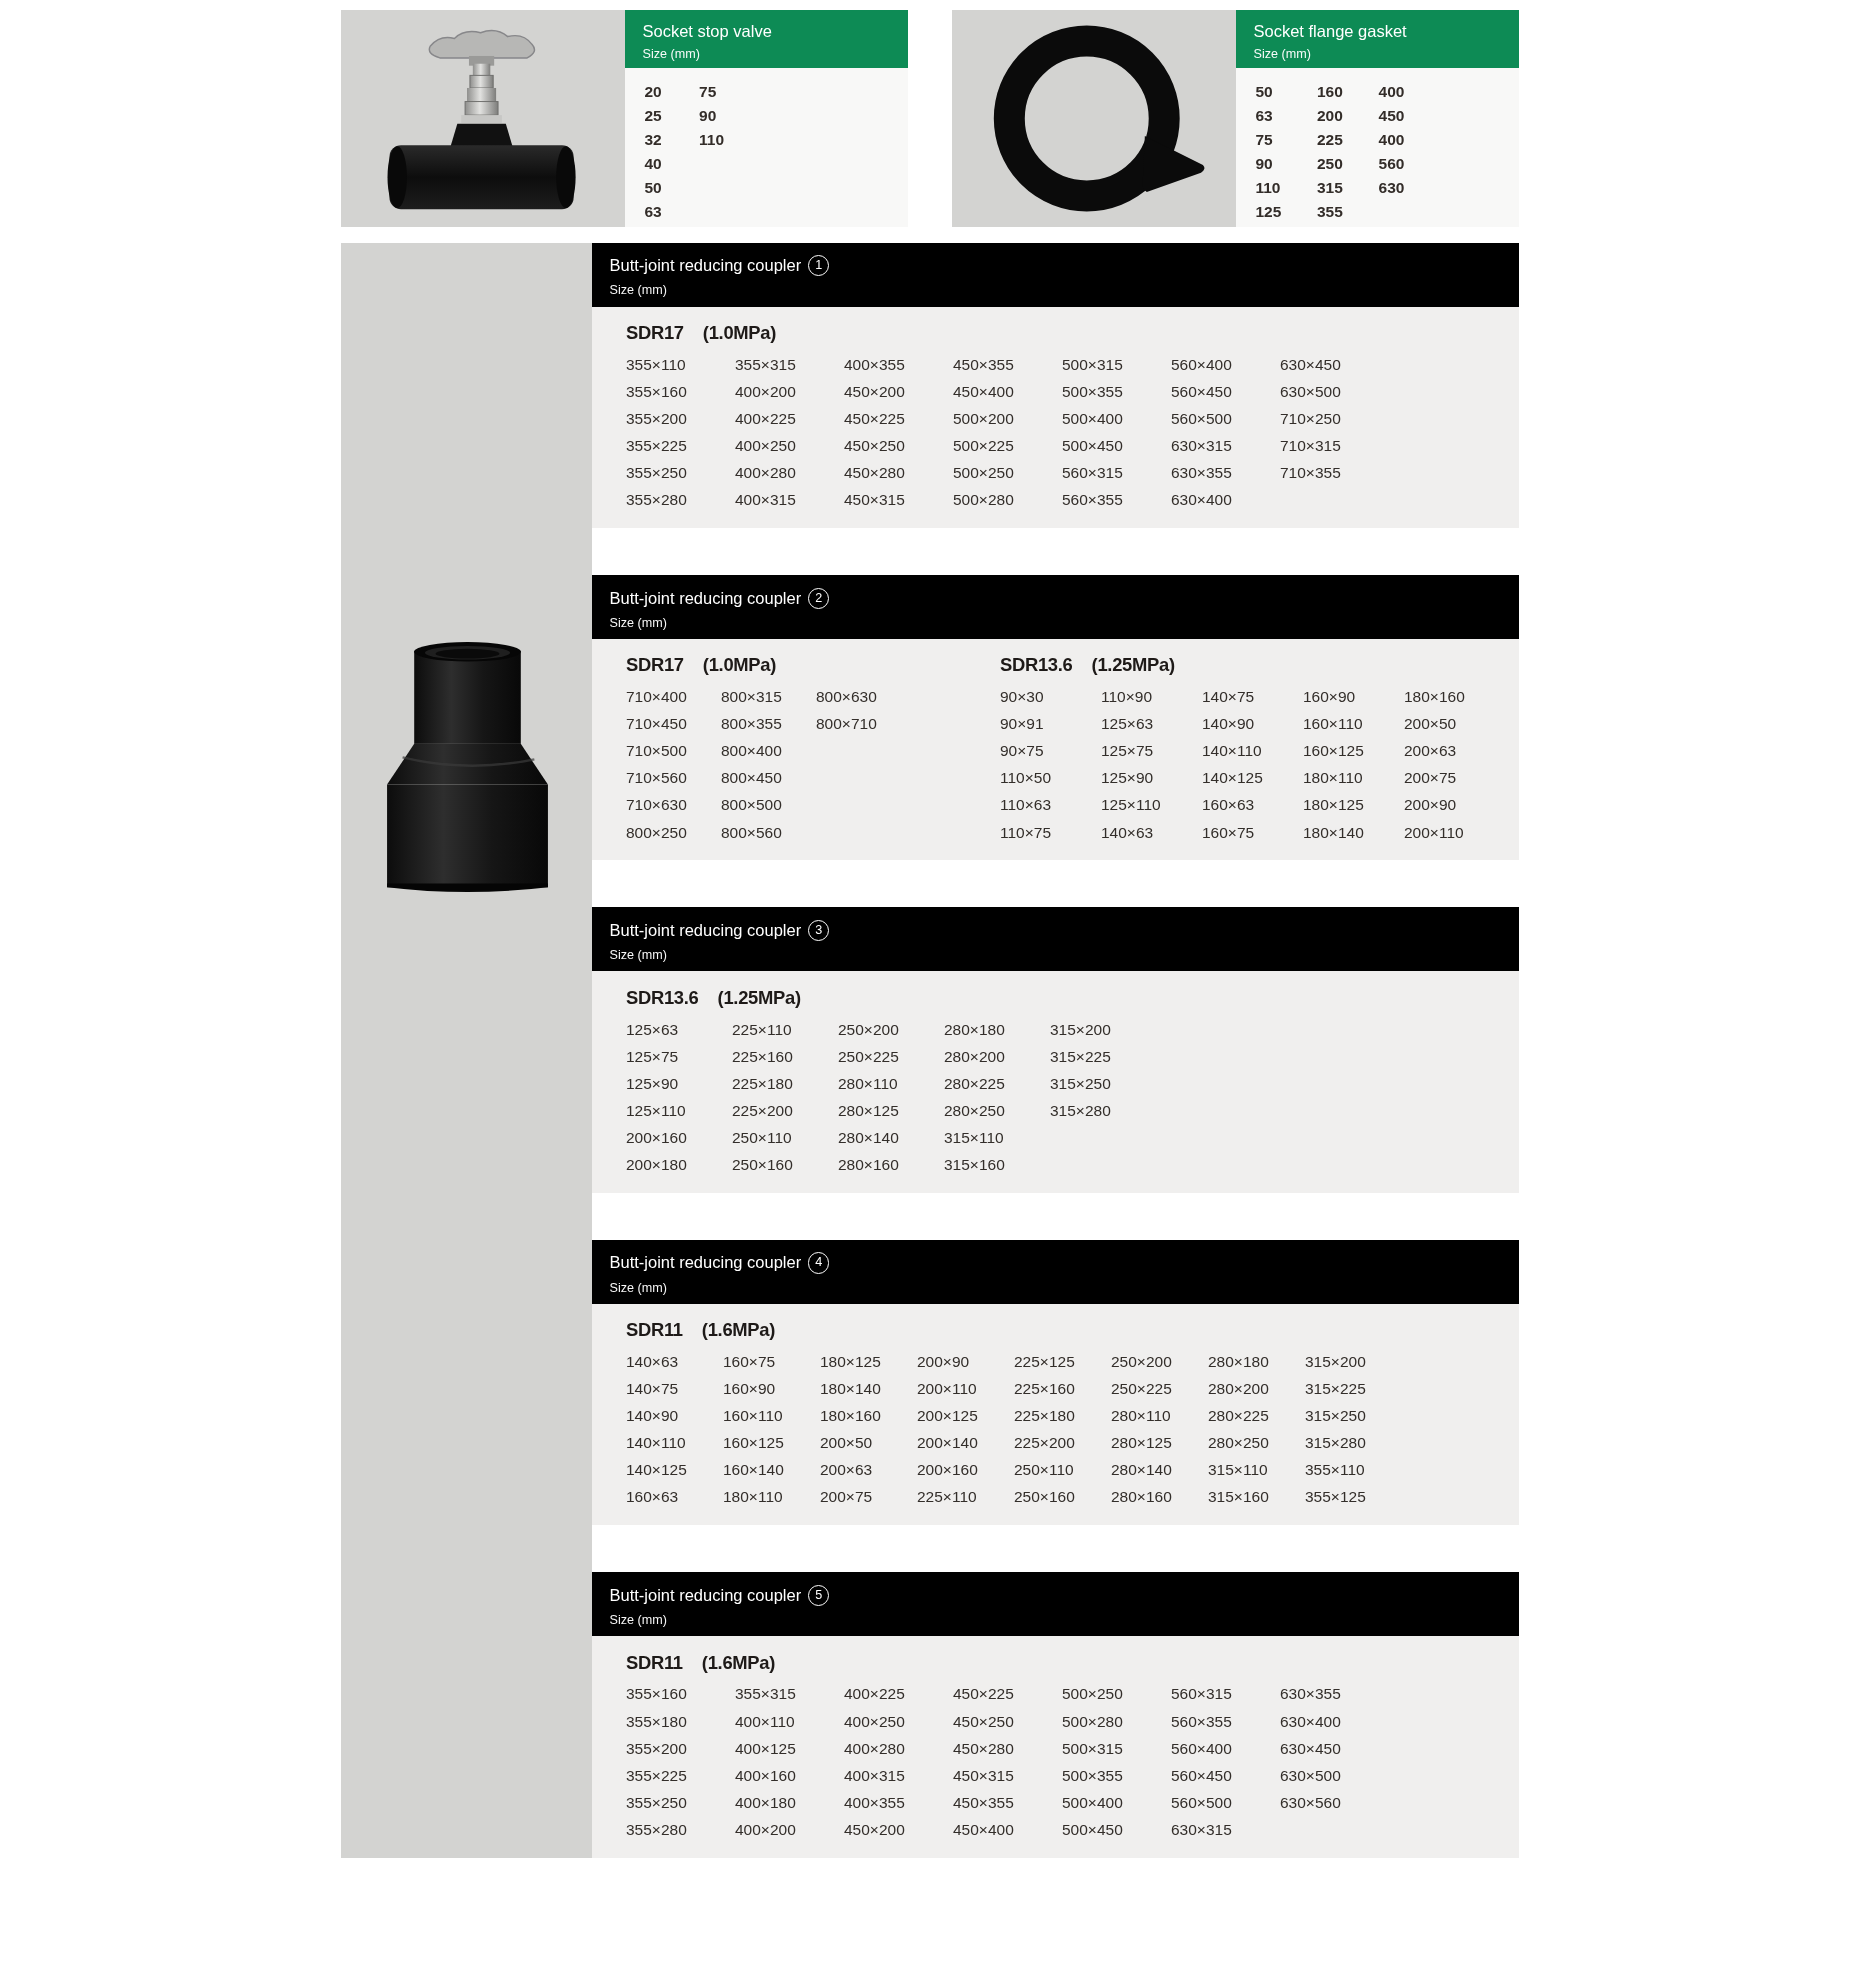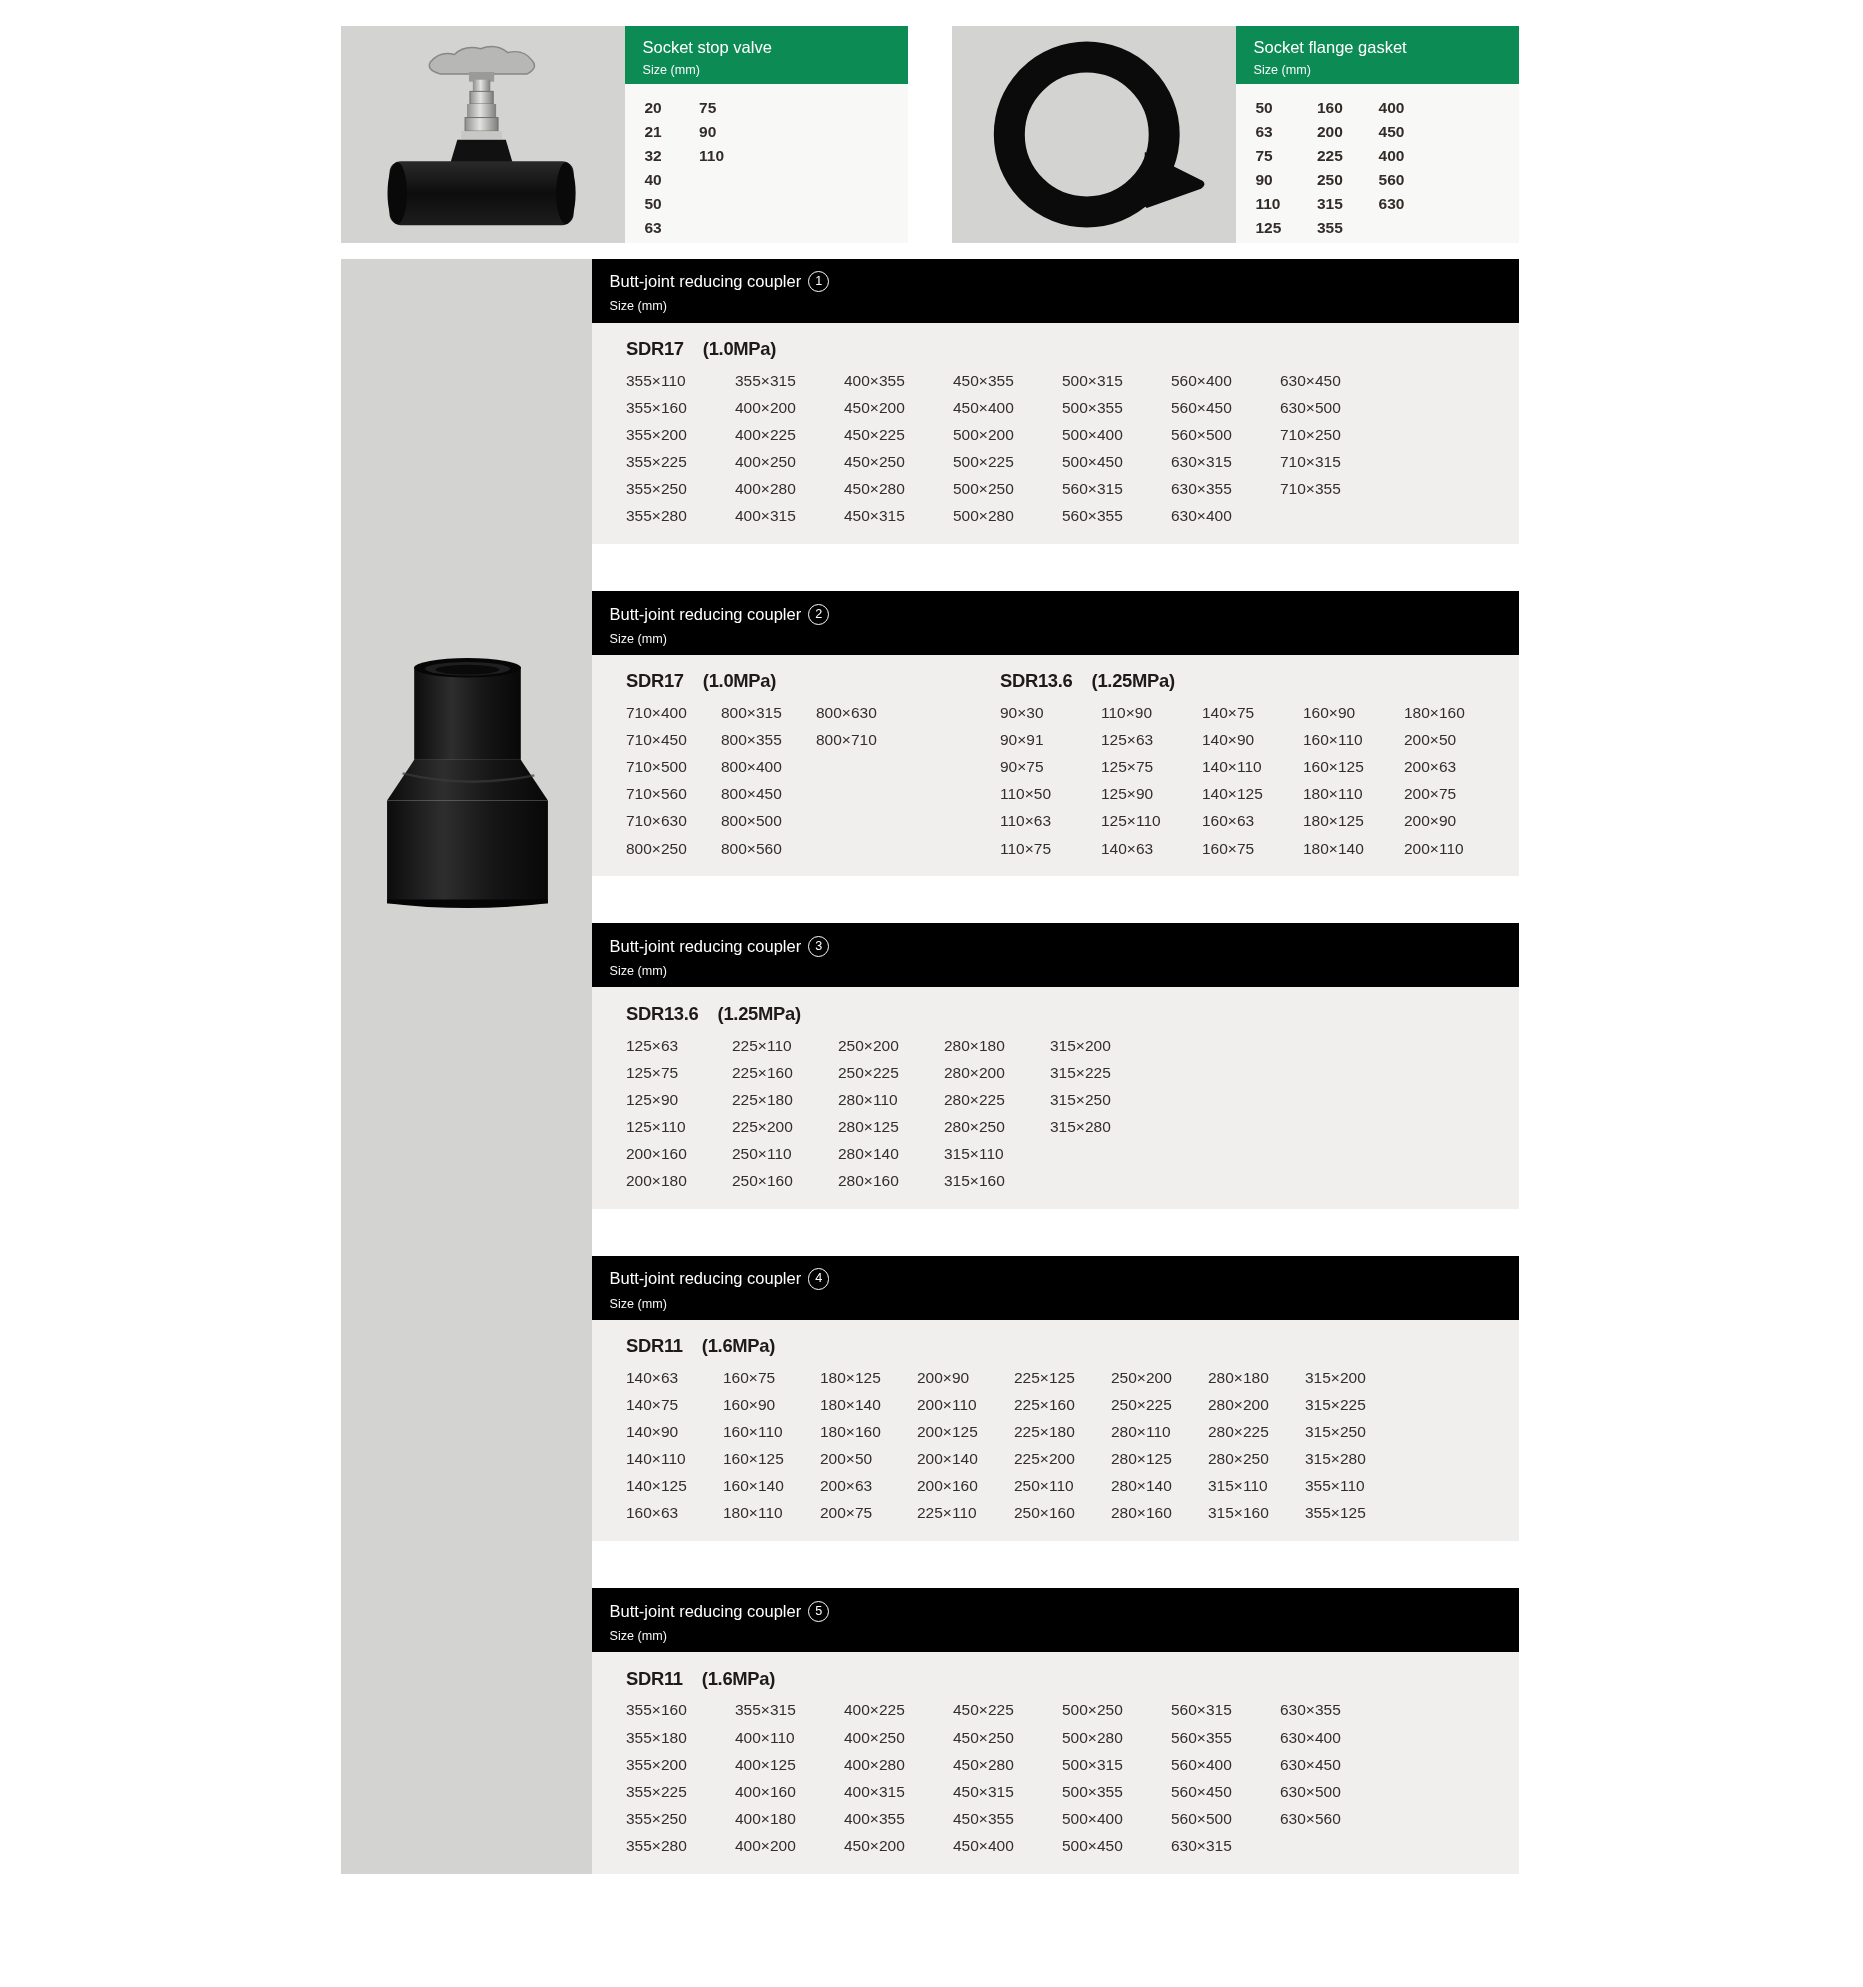--- a/index.html
+++ b/index.html
@@ -1,21 +1,21 @@
 <!DOCTYPE html>
 <html><head>
 <meta charset="utf-8">
 <style>
   html,body{margin:0;padding:0;}
   body{
     width:1863px;height:1987px;overflow:hidden;background:#ffffff;
     font-family:"Liberation Sans","DejaVu Sans",sans-serif;
     -webkit-font-smoothing:antialiased;
   }
-  .content{position:absolute;left:341px;top:26px;width:1178px;}
+  .content{position:absolute;left:341px;top:10px;width:1178px;}
 
   
   .cards-row{display:flex;justify-content:space-between;}
   .card{display:flex;width:567px;height:217px;}
   .photo{width:284px;height:217px;background:#d3d3d1;position:relative;flex:none;
          display:flex;align-items:center;justify-content:center;overflow:hidden;}
   .card-table{flex:1;display:flex;flex-direction:column;}
   .green-head{background:#0d8b55;color:#fff;padding:11.6px 0 0 17.5px;height:58px;box-sizing:border-box;}
   .head-title{font-size:16.5px;line-height:19.4px;}
   .head-size{font-size:12.6px;margin-top:5.8px;opacity:.97;}
@@ -93,21 +93,21 @@
         </svg>
       </div>
       <div class="card-table">
         <div class="green-head">
           <div class="head-title">Socket stop valve</div>
           <div class="head-size">Size (mm)</div>
         </div>
         <div class="card-body">
             <div class="vcol">
               <span class="cell">20</span>
-              <span class="cell">21</span>
+              <span class="cell">25</span>
               <span class="cell">32</span>
               <span class="cell">40</span>
               <span class="cell">50</span>
               <span class="cell">63</span>
             </div>
             <div class="vcol">
               <span class="cell">75</span>
               <span class="cell">90</span>
               <span class="cell">110</span>
             </div>

